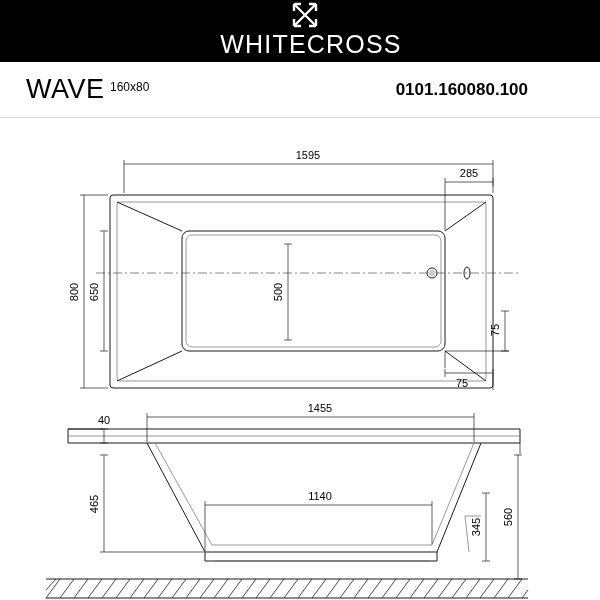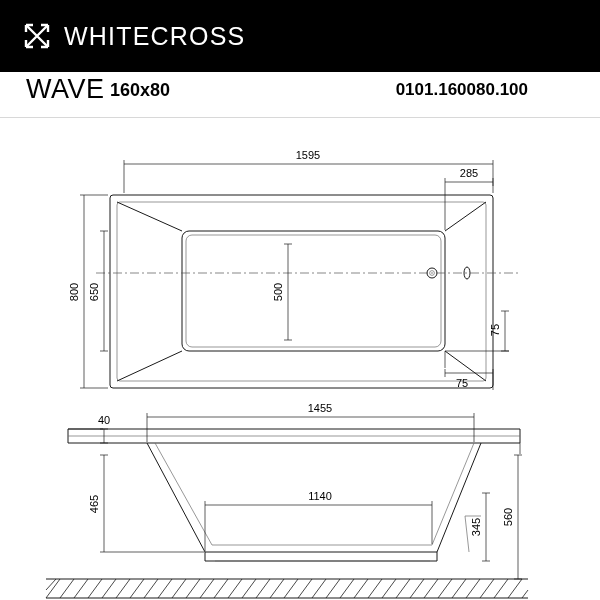--- a/index.html
+++ b/index.html
@@ -19,26 +19,27 @@
     position: relative;
     width: 600px;
     height: 600px;
   }
 
   
   .header-bar {
     position: absolute;
     left: 0; top: 0;
     width: 600px;
-    height: 72px;
+    height: 62px;
     background: #000000;
     display: flex;
     align-items: center;
     padding-left: 22px;
     box-sizing: border-box;
+    flex-direction: column;
   }
   .logo-mark {
     width: 30px;
     height: 30px;
     position: relative;
     flex: none;
     margin-right: 12px;
   }
   .brand-name {
     color: #ffffff;
@@ -59,22 +60,22 @@
     left: 26px;
     top: 12px;
     font-size: 27px;
     font-weight: 400;
     letter-spacing: 0.5px;
   }
   .model-size {
     position: absolute;
     left: 110px;
     top: 18px;
-    font-size: 18px;
-    font-weight: bold;
+    font-size: 12px;
+    font-weight: normal;
   }
   .article-code {
     position: absolute;
     right: 24px;
     top: 18px;
     font-size: 17px;
     font-weight: bold;
     color: #000000;
     text-align: center;
   }

